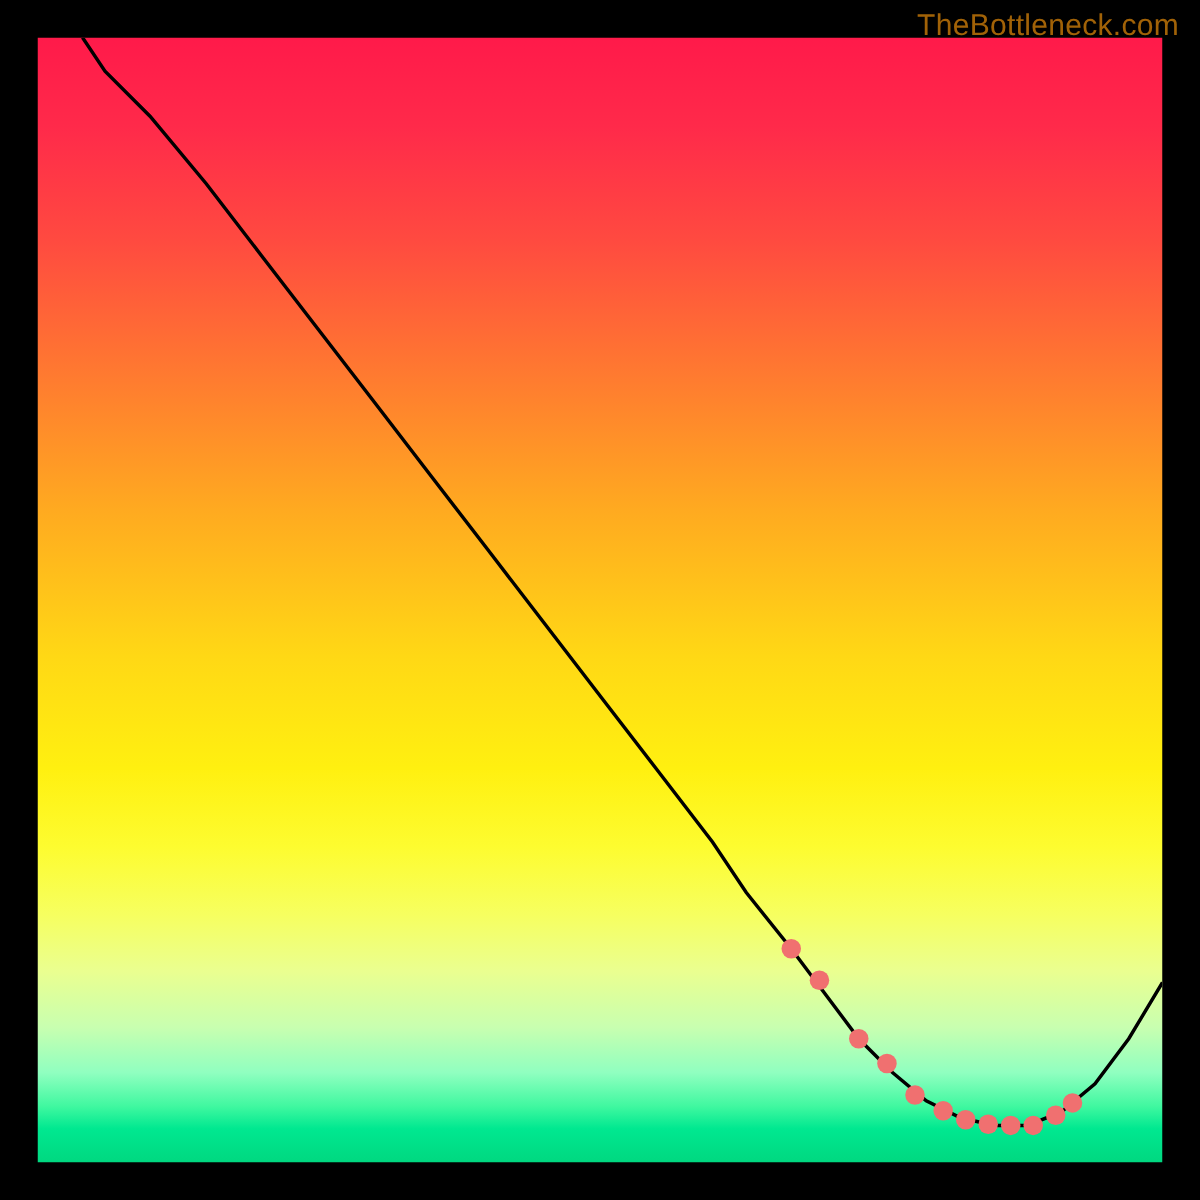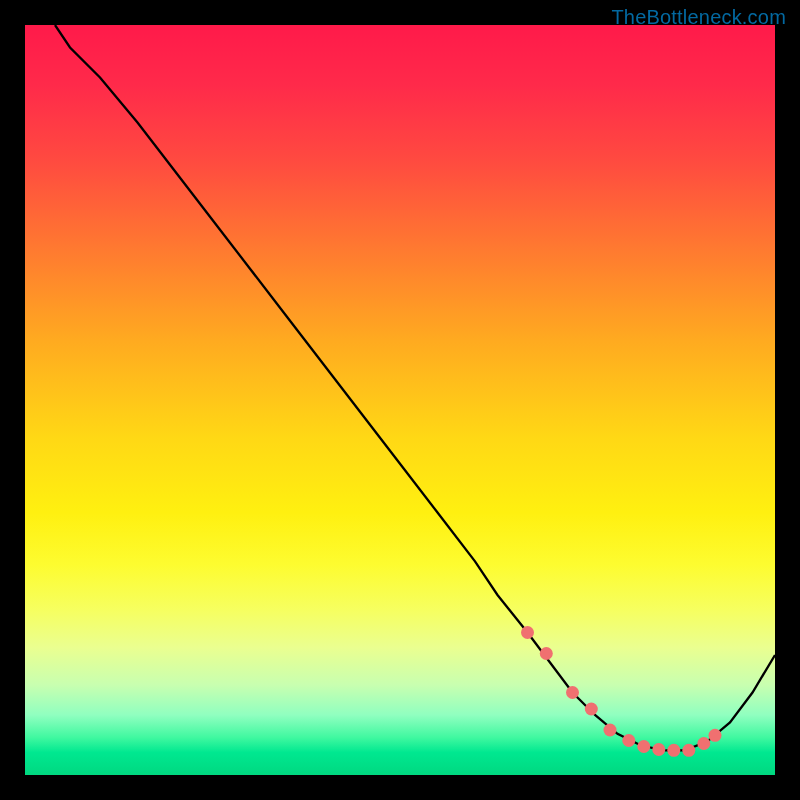--- a/index.html
+++ b/index.html
@@ -7,21 +7,21 @@
     width: 800px;
     height: 800px;
     background: #000;
     position: relative;
     font-family: Arial, sans-serif;
   }
   .watermark {
     position: absolute;
     top: 6px;
     right: 14px;
-    color: #0369a1;
+    color: #a16207;
     font-size: 20px;
     letter-spacing: 0.2px;
     z-index: 10;
   }
   .plot-area {
     position: absolute;
     left: 25px;
     top: 25px;
     width: 750px;
     height: 750px;

